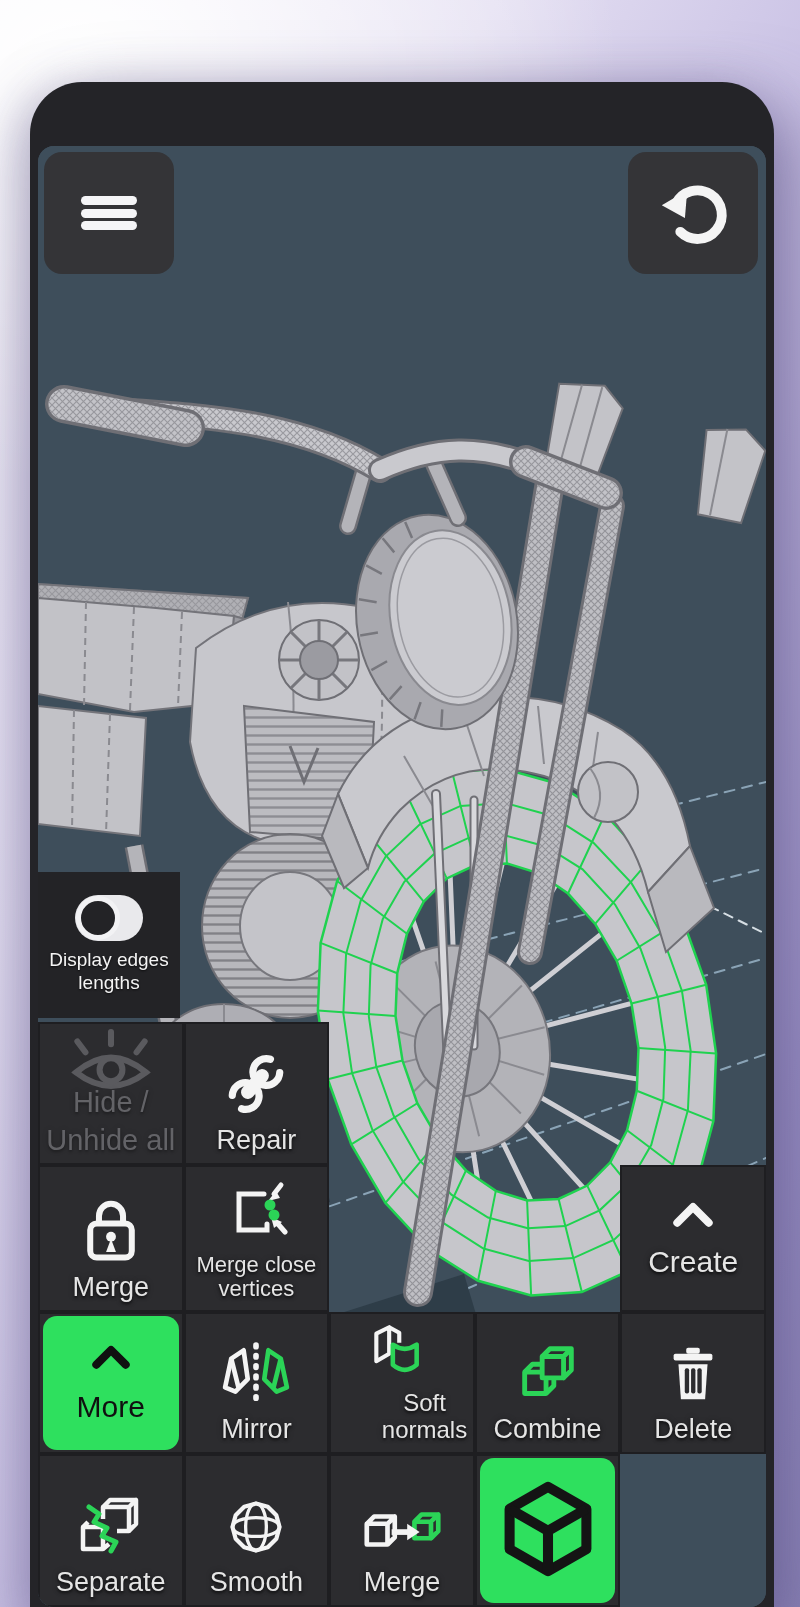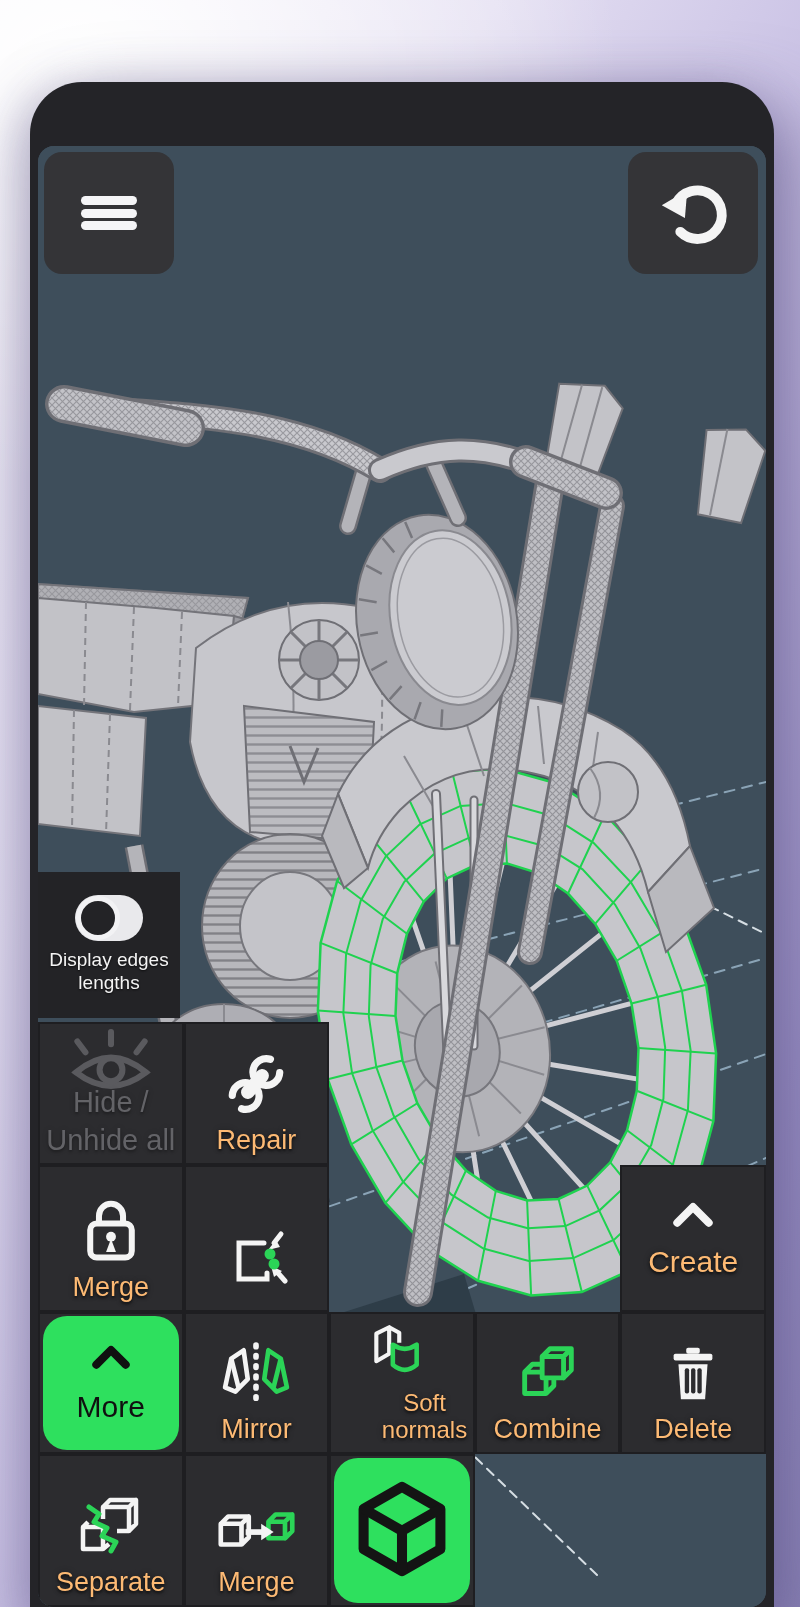--- a/index.html
+++ b/index.html
@@ -29,30 +29,30 @@
   .toggle-label{color:#f4f4f4;font-size:19px;line-height:1.2;text-align:center;
     text-shadow:0 1px 2px rgba(0,0,0,.7);}
 
   .tools{position:absolute;left:0;top:876px;width:728px;height:585px;
     display:grid;grid-template-columns:repeat(5,1fr);grid-template-rows:143px 147px 142px auto;}
   .cell{position:relative;background:#2c2c2f;border:2px solid #1e1e21;
     display:flex;flex-direction:column;align-items:center;justify-content:flex-end;
     padding-bottom:8px;overflow:hidden;}
   .cell.ghost{background:transparent;border:none;}
   .cell .icon{display:block;margin-bottom:4px;}
-  .label{color:#fdba74;font-size:27px;line-height:1.12;text-align:center;
+  .label{color:#e5e5e5;font-size:27px;line-height:1.12;text-align:center;
     text-shadow:0 2px 3px rgba(0,0,0,.65), 0 0 6px rgba(0,0,0,.3);}
   .label.small{font-size:22px;}
   .label.mid{font-size:24px;margin-left:45px;}
   .cell.disabled{justify-content:flex-start;}
   .cell.disabled .icon{opacity:.42;}
   .cell.disabled .label{color:#9a9aa0;opacity:.5;font-size:29px;line-height:1.3;margin-top:-26px;}
   .cell-create{justify-content:center;gap:8px;padding-bottom:0;}
   .cell-create .label{font-size:30px;}
-  .green-fill{position:absolute;inset:2px 3px;border-radius:24px;background:#2ee05e;
+  .green-fill{position:absolute;inset:2px 3px;border-radius:14px;background:#2ee05e;
     display:flex;flex-direction:column;align-items:center;justify-content:center;gap:12px;}
   .green-fill .label{color:#101010;text-shadow:none;font-size:30px;}
 </style>
 </head>
 <body>
 
 <div class="stage">
  <div class="phone">
   <div class="screen">
 
@@ -269,20 +269,21 @@
              <path d="M40 13 H15 V49 H43 V43"></path>
              <path d="M57 4 L50 13"></path>
              <path d="M61 51 L54 43"></path>
            </g>
            <polygon points="44,20 52,10 56,17" fill="#f4f4f4"></polygon>
            <polygon points="47,36 50,47 58,41" fill="#f4f4f4"></polygon>
            <circle cx="46" cy="24" r="5.5" fill="#2bd457"></circle>
            <circle cx="50" cy="34" r="5.5" fill="#2bd457"></circle>
          </svg>
        </span>
+       <span class="label small">Merge close vertices</span>
      </div>
      <div class="cell ghost"></div>
      <div class="cell ghost"></div>
      <div class="cell cell-create">
        <span class="icon">
          <svg width="56" height="30" viewBox="0 0 64 32">
            <path d="M14 26 L32 8 L50 26" stroke="#f4f4f4" stroke-width="9" fill="none" stroke-linecap="round" stroke-linejoin="round"></path>
          </svg>
        </span>
        <span class="label">Create</span>
@@ -352,20 +353,32 @@
        <span class="icon">
          <svg width="72" height="64" viewBox="0 0 72 64">
            <g stroke="#f4f4f4" stroke-width="4.5" fill="none" stroke-linejoin="round">
              <path d="M28 24 V12 H54 V36 H42 M28 12 l7 -7 h26 l-7 7 M54 12 l7 -7 v24 l-7 7"></path>
              <path d="M8 32 h20 v22 h-20 z M8 32 l5 -5 M28 54 l6 -5"></path>
            </g>
            <polyline points="14,12 24,19 19,27 32,33 27,41 41,47 36,56" stroke="#2bd457" stroke-width="5" fill="none" stroke-linecap="round" stroke-linejoin="round"></polyline>
          </svg>
        </span>
        <span class="label">Separate</span>
+     </div>
+     <div class="cell">
+       <span class="icon">
+         <svg width="64" height="64" viewBox="0 0 64 68">
+           <g stroke="#f4f4f4" fill="none">
+             <polygon stroke-width="4.5" stroke-linejoin="round" points="57,34 53.6,46.5 44.5,55.6 32,59 19.5,55.6 10.4,46.5 7,34 10.4,21.5 19.5,12.4 32,9 44.5,12.4 53.6,21.5"></polygon>
+             <ellipse cx="32" cy="34" rx="11" ry="25" stroke-width="3.5"></ellipse>
+             <ellipse cx="32" cy="34" rx="25" ry="10" stroke-width="3.5"></ellipse>
+           </g>
+         </svg>
+       </span>
+       <span class="label">Smooth</span>
      </div>
      <div class="cell">
        <span class="icon">
          <svg width="84" height="58" viewBox="0 0 80 56">
            <g stroke="#f4f4f4" stroke-width="4.5" fill="none" stroke-linejoin="round">
              <path d="M6 22 h20 v20 h-20 z M6 22 l7 -7 h20 l-7 7 M26 22 l7 -7 v20 l-7 7"></path>
            </g>
            <g stroke="#2bd457" stroke-width="4.5" stroke-linejoin="round">
              <path fill="#2c2c2f" d="M52 20 l7 -7 h16 l-7 7 z M68 20 l7 -7 v16 l-7 7 z M52 20 h16 v16 h-16 z"></path>
            </g>

